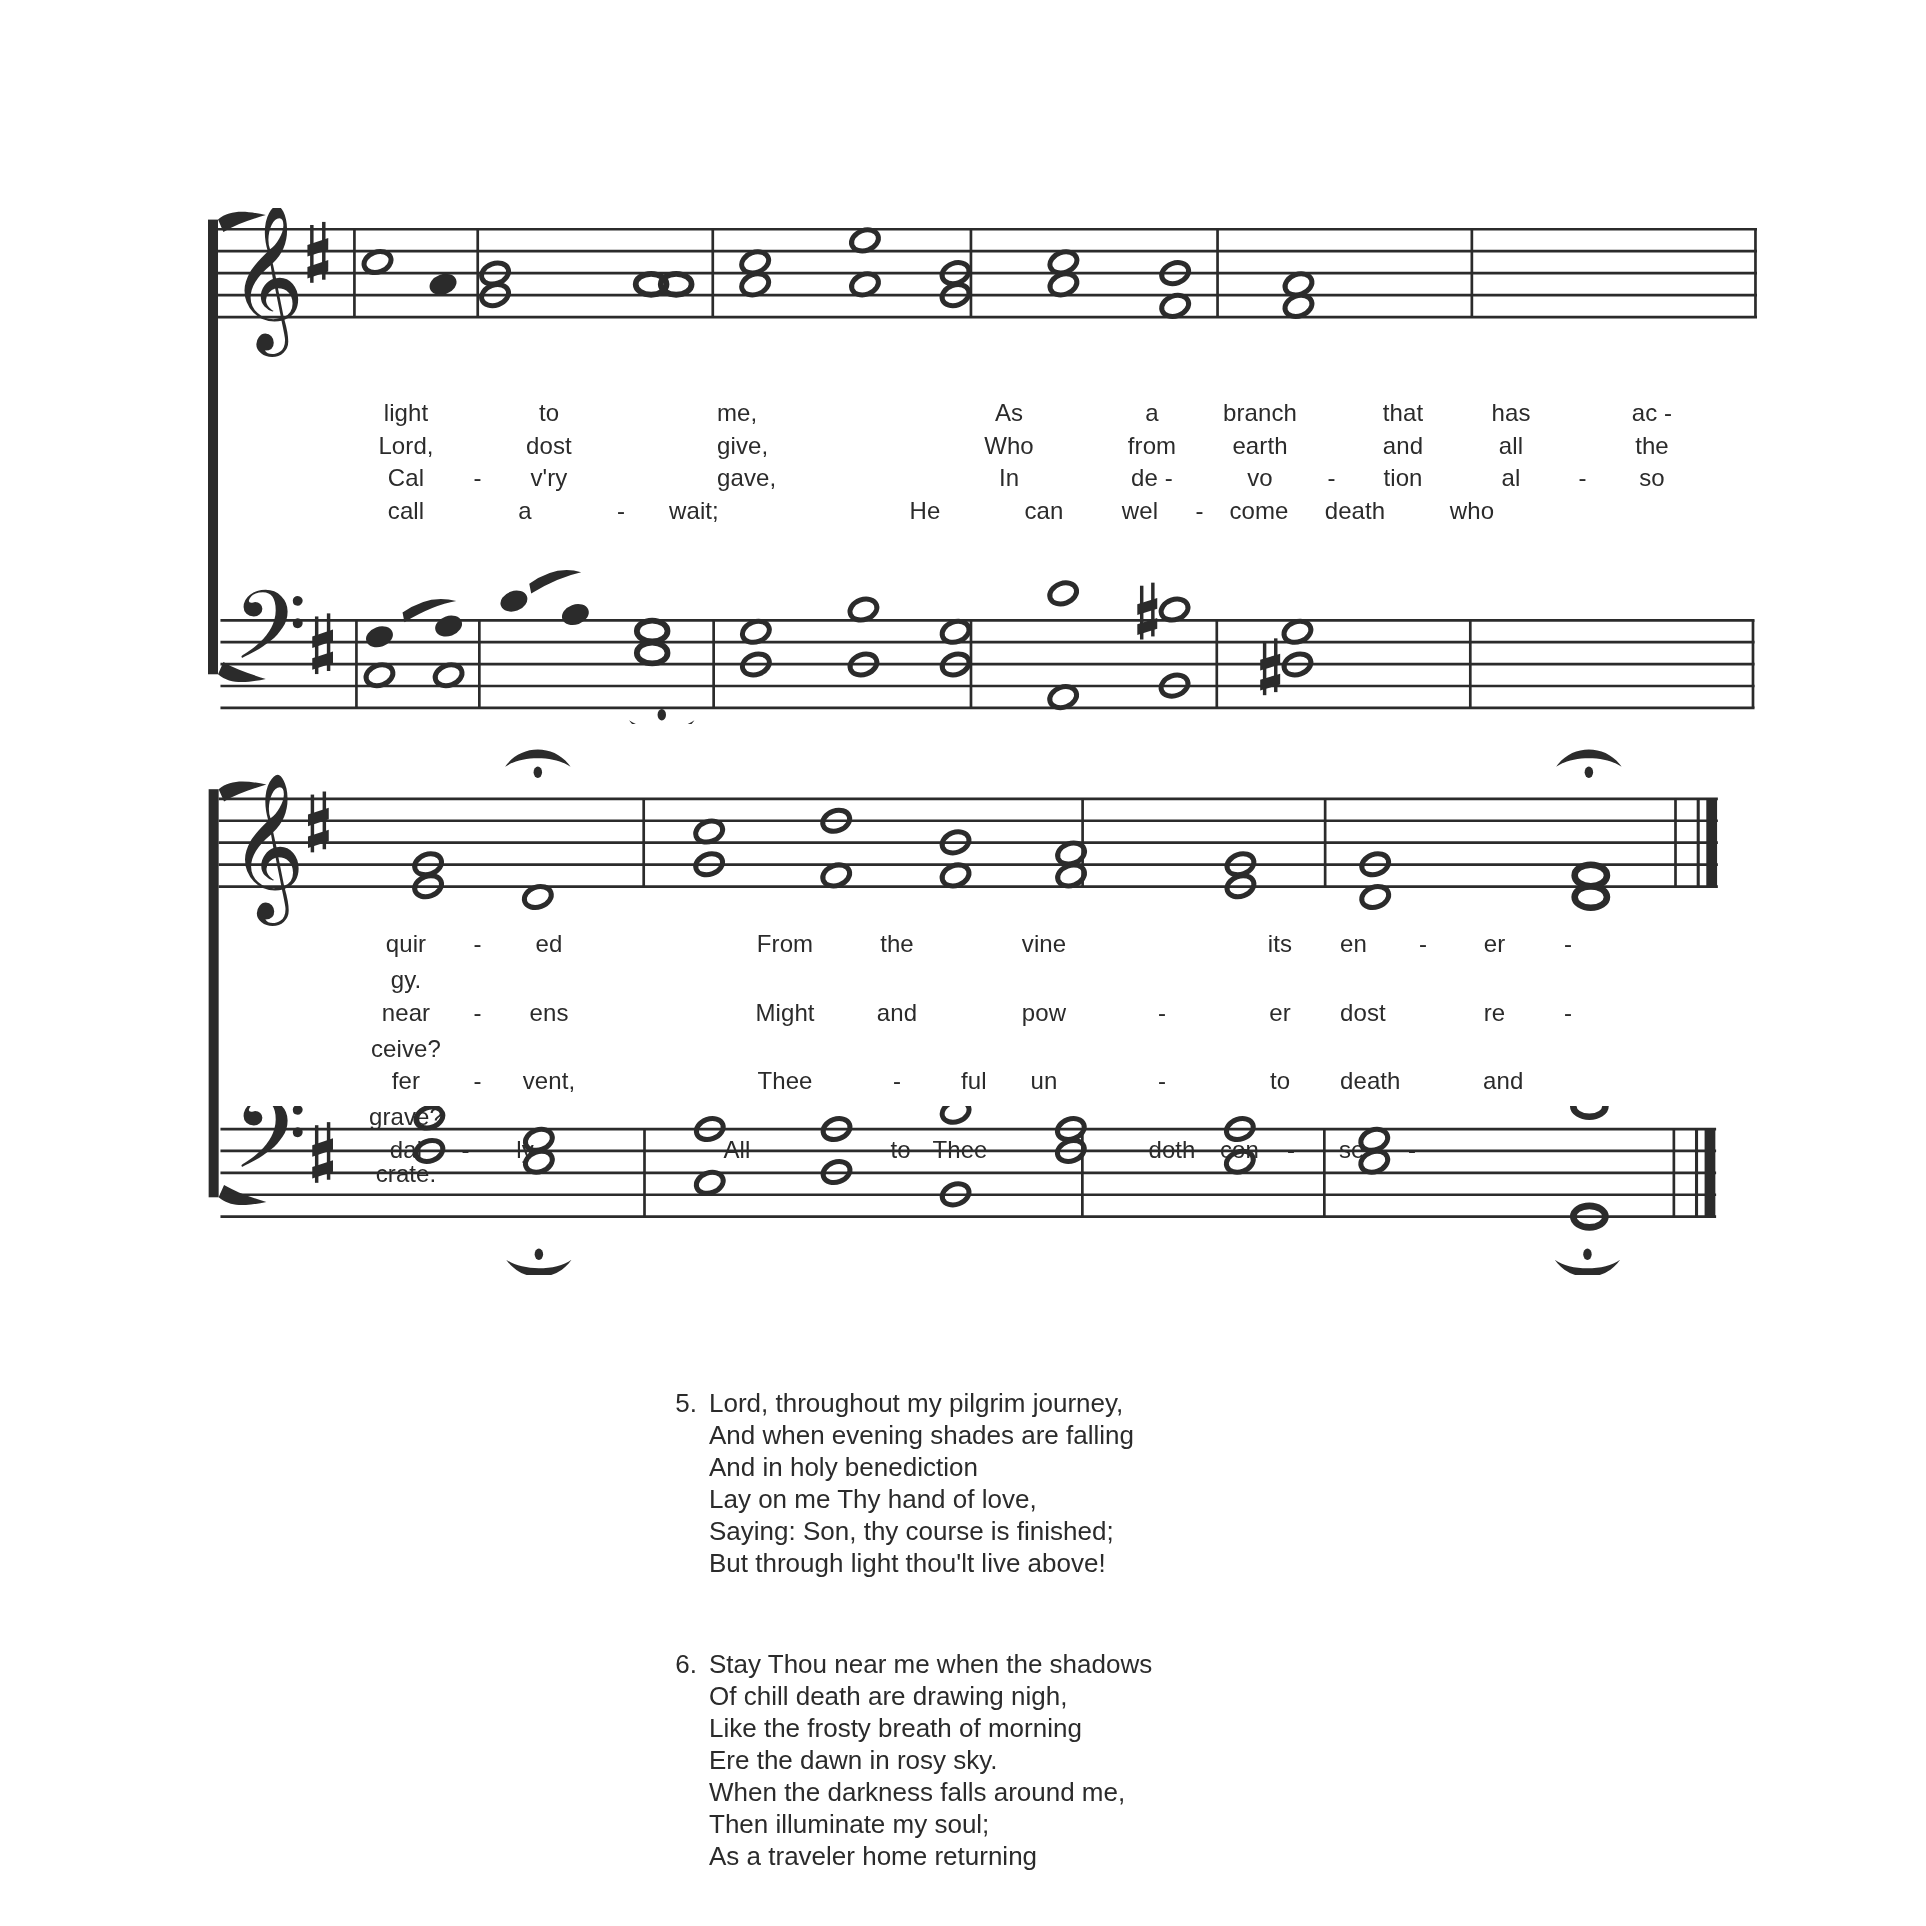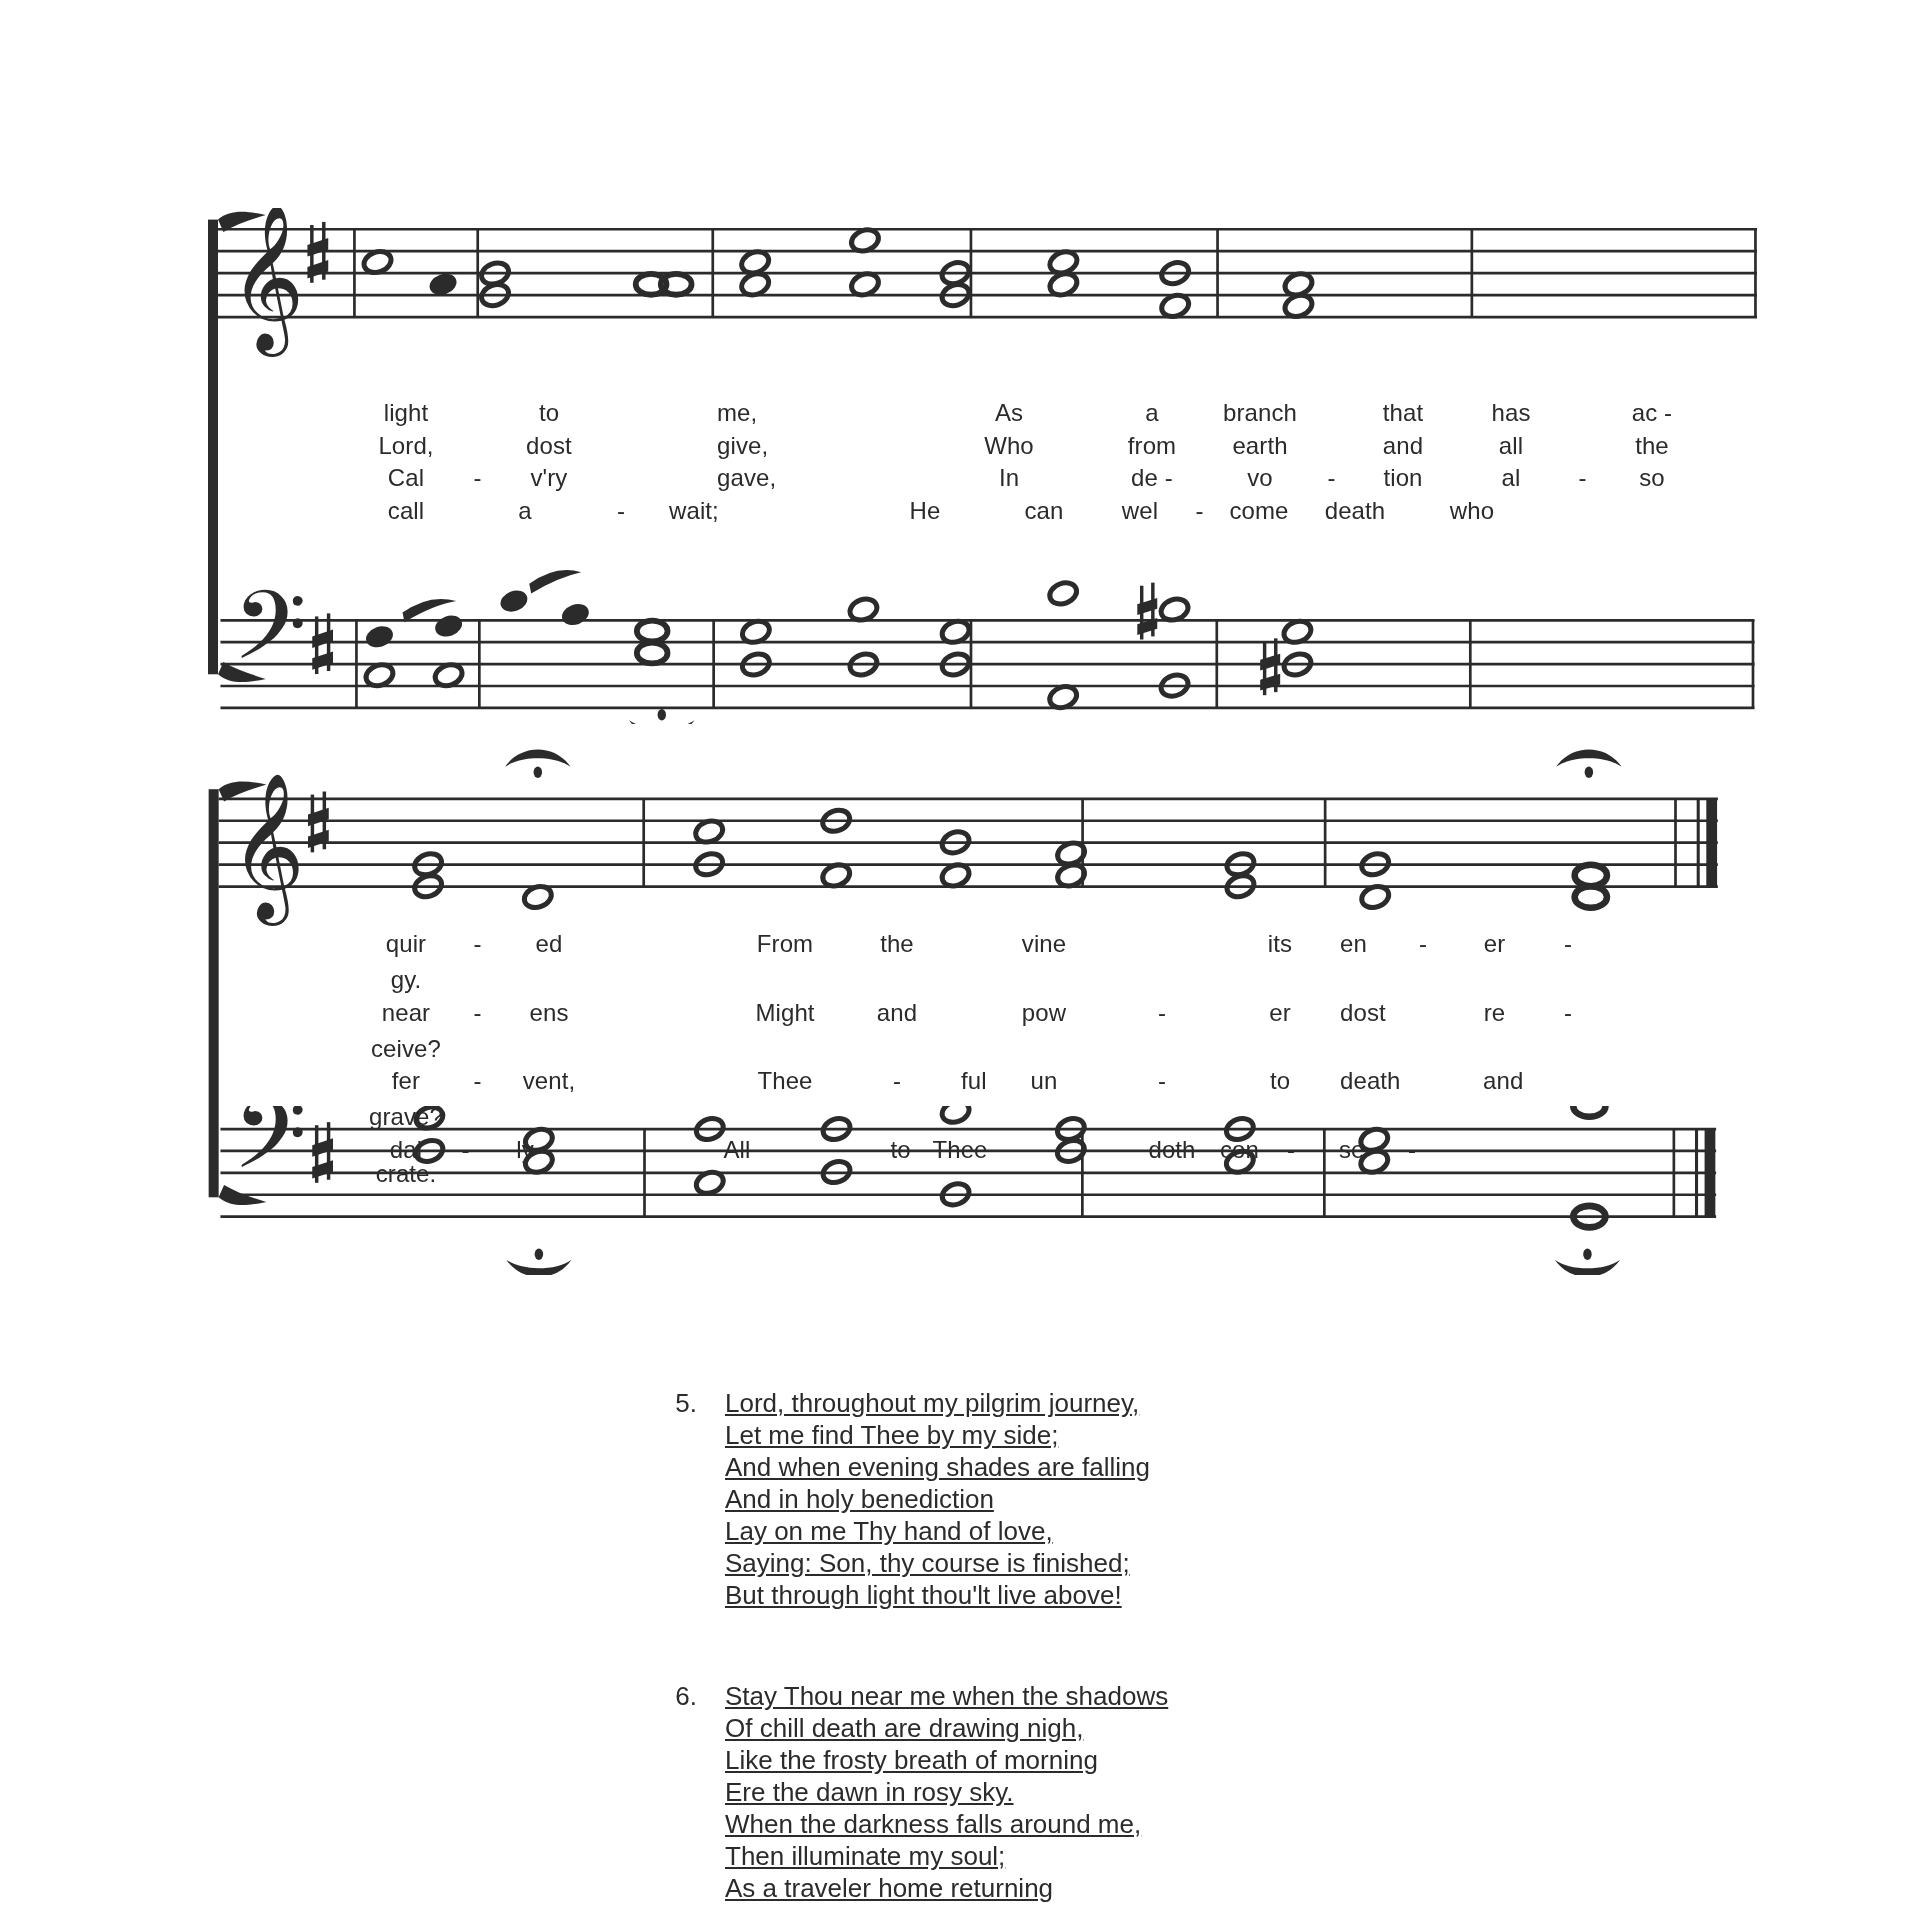--- a/index.html
+++ b/index.html
@@ -34,21 +34,21 @@
   }
   .lyr-row{margin-bottom:8.5px;gap:12px;}
 
   
   .verses{position:absolute;left:655px;top:1387px;width:925px;}
   .verse{position:relative;margin-bottom:50px;}
   .verse .num{
     position:absolute;left:0;top:0;width:42px;text-align:right;
     font-size:26px;line-height:32px;
   }
-  .verse .lines{margin-left:70px;text-decoration:underline;}
+  .verse .lines{margin-left:54px;}
   .verse .lines div{font-size:26px;line-height:32px;white-space:nowrap;}
 </style>
 </head>
 <body>
 
 <div class="page">
 
   <div class="system" style="left:208px;top:208px;width:1549px;height:501px;">
     <svg class="svg-sys" width="1549" height="501" viewBox="0 0 4020 1300" xmlns="http://www.w3.org/2000/svg">
       <g fill="#2b2b2b" stroke="#2b2b2b">
@@ -486,21 +486,20 @@
       </g>
     </svg>
   </div>
 
   <div class="verses">
 
     <div class="verse">
       <div class="num">5.</div>
       <div class="lines">
         <div>Lord, throughout my pilgrim journey,</div>
-        <div>Let me find Thee by my side;</div>
         <div>And when evening shades are falling</div>
         <div>And in holy benediction</div>
         <div>Lay on me Thy hand of love,</div>
         <div>Saying: Son, thy course is finished;</div>
         <div>But through light thou'lt live above!</div>
       </div>
     </div>
 
     <div class="verse" style="margin-top:69px;">
       <div class="num">6.</div>

